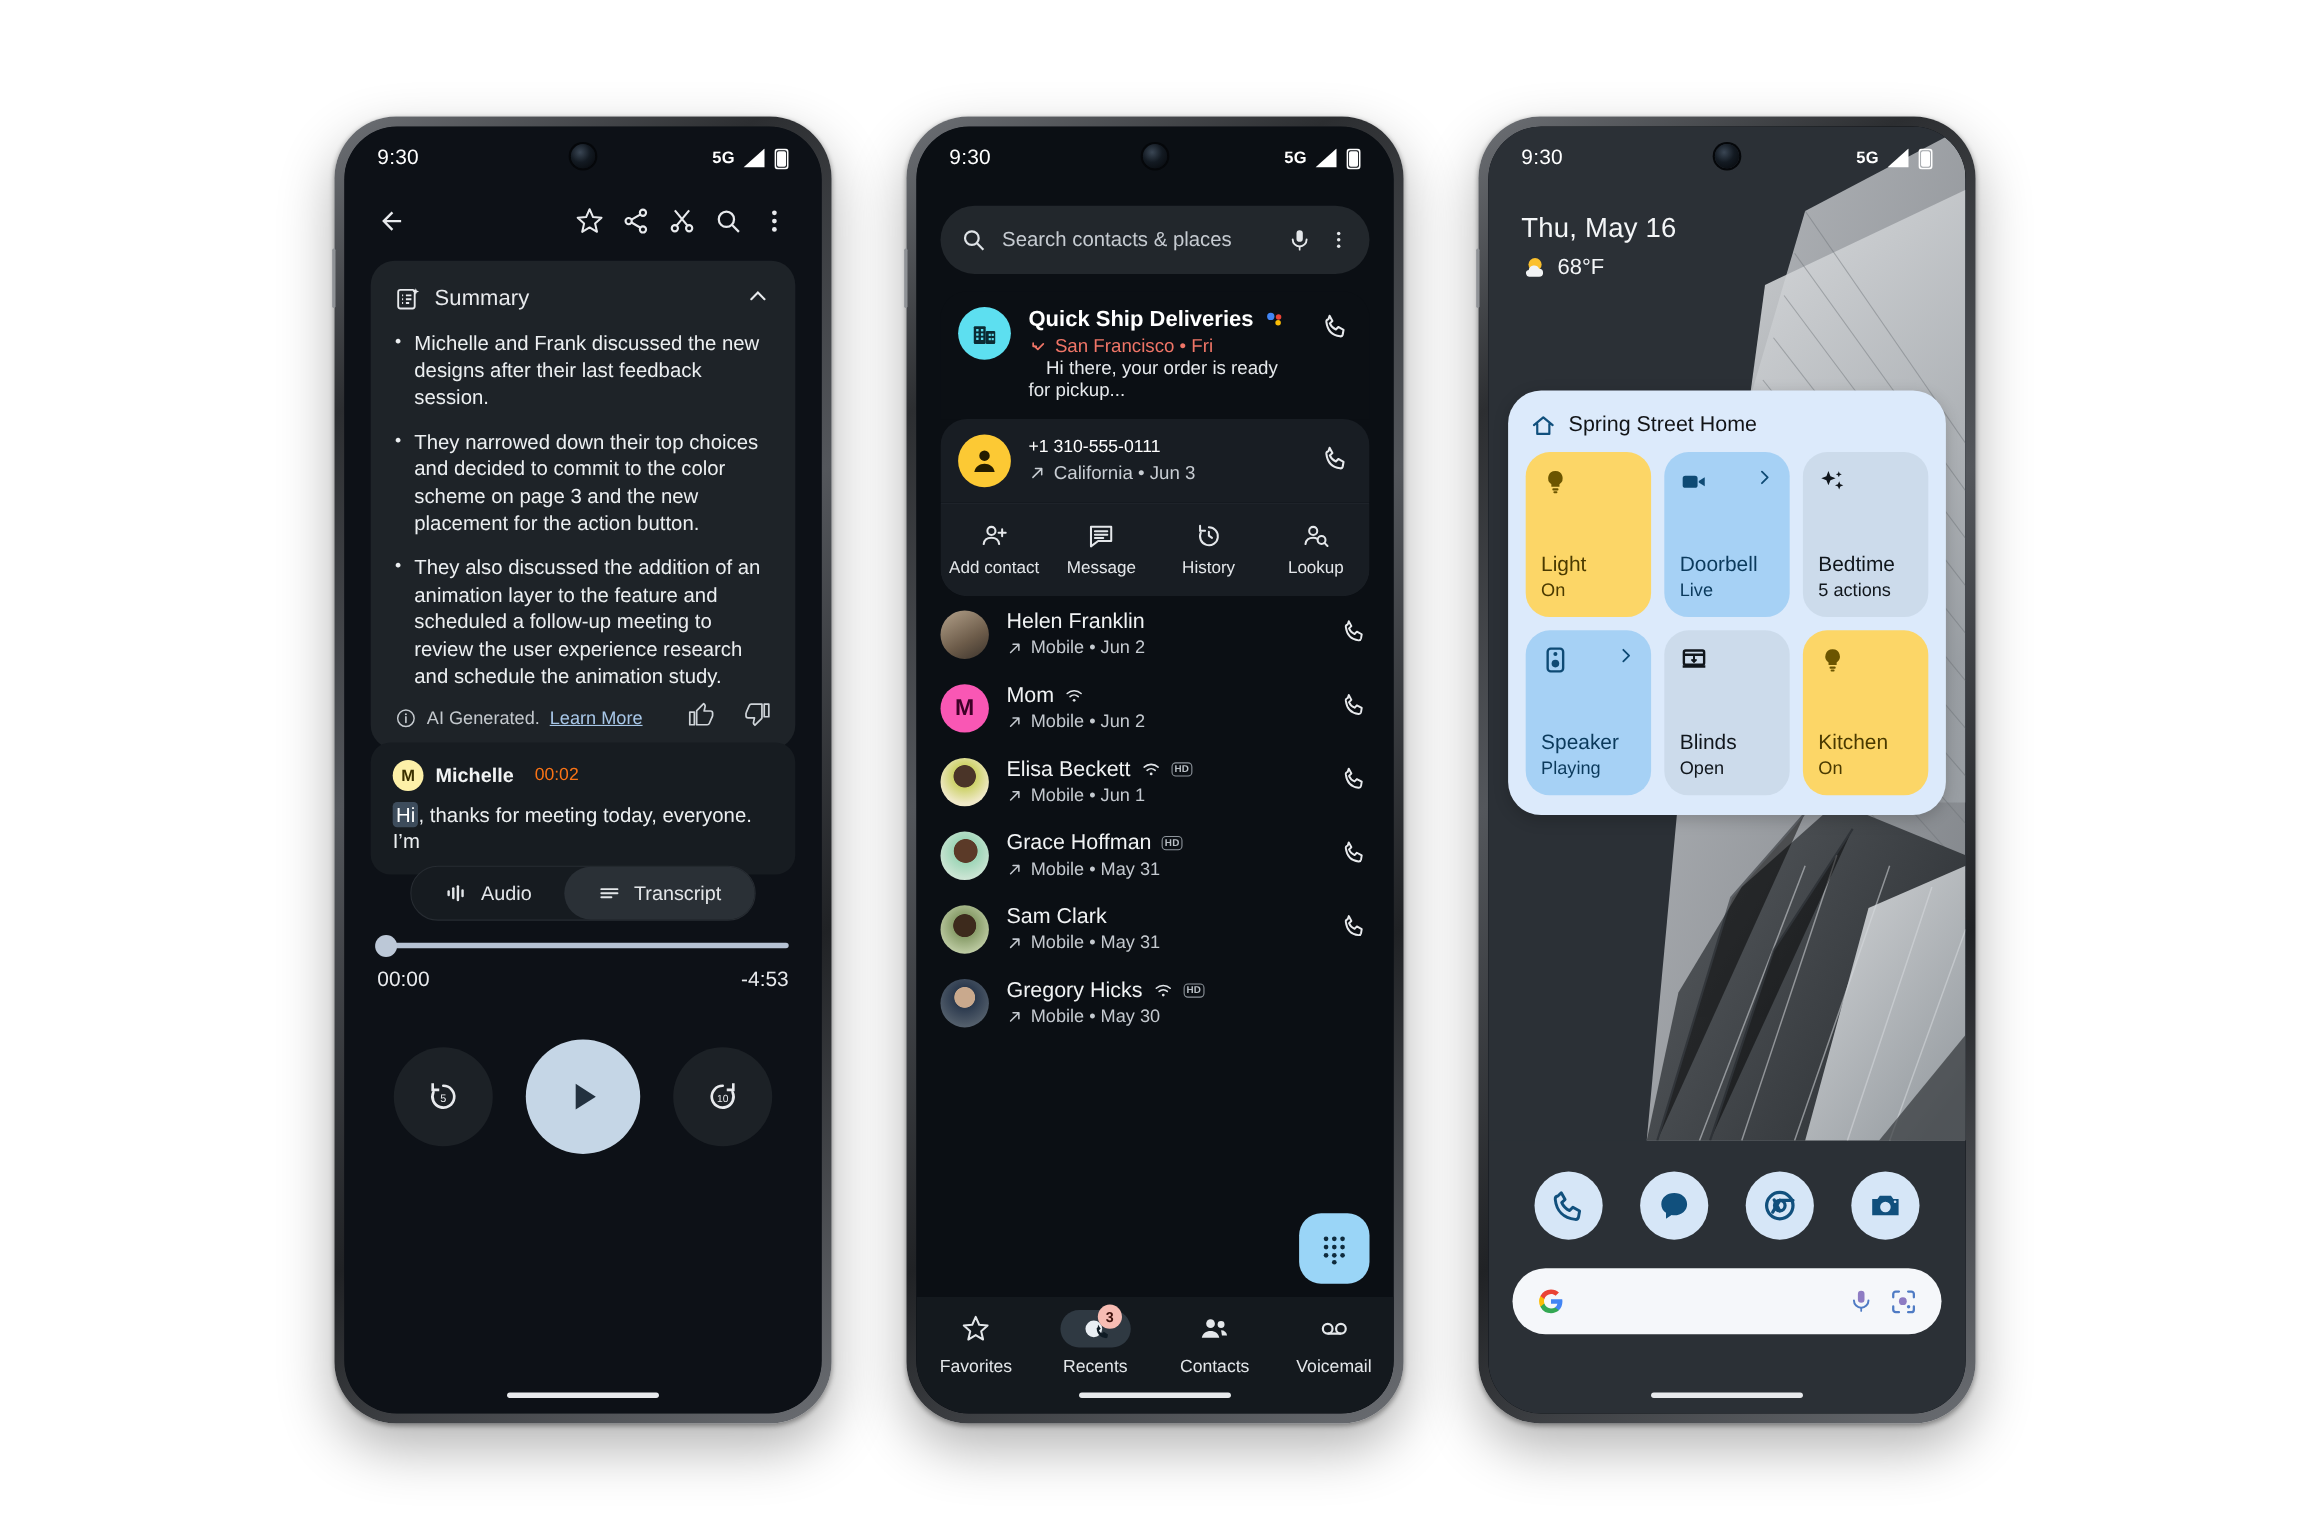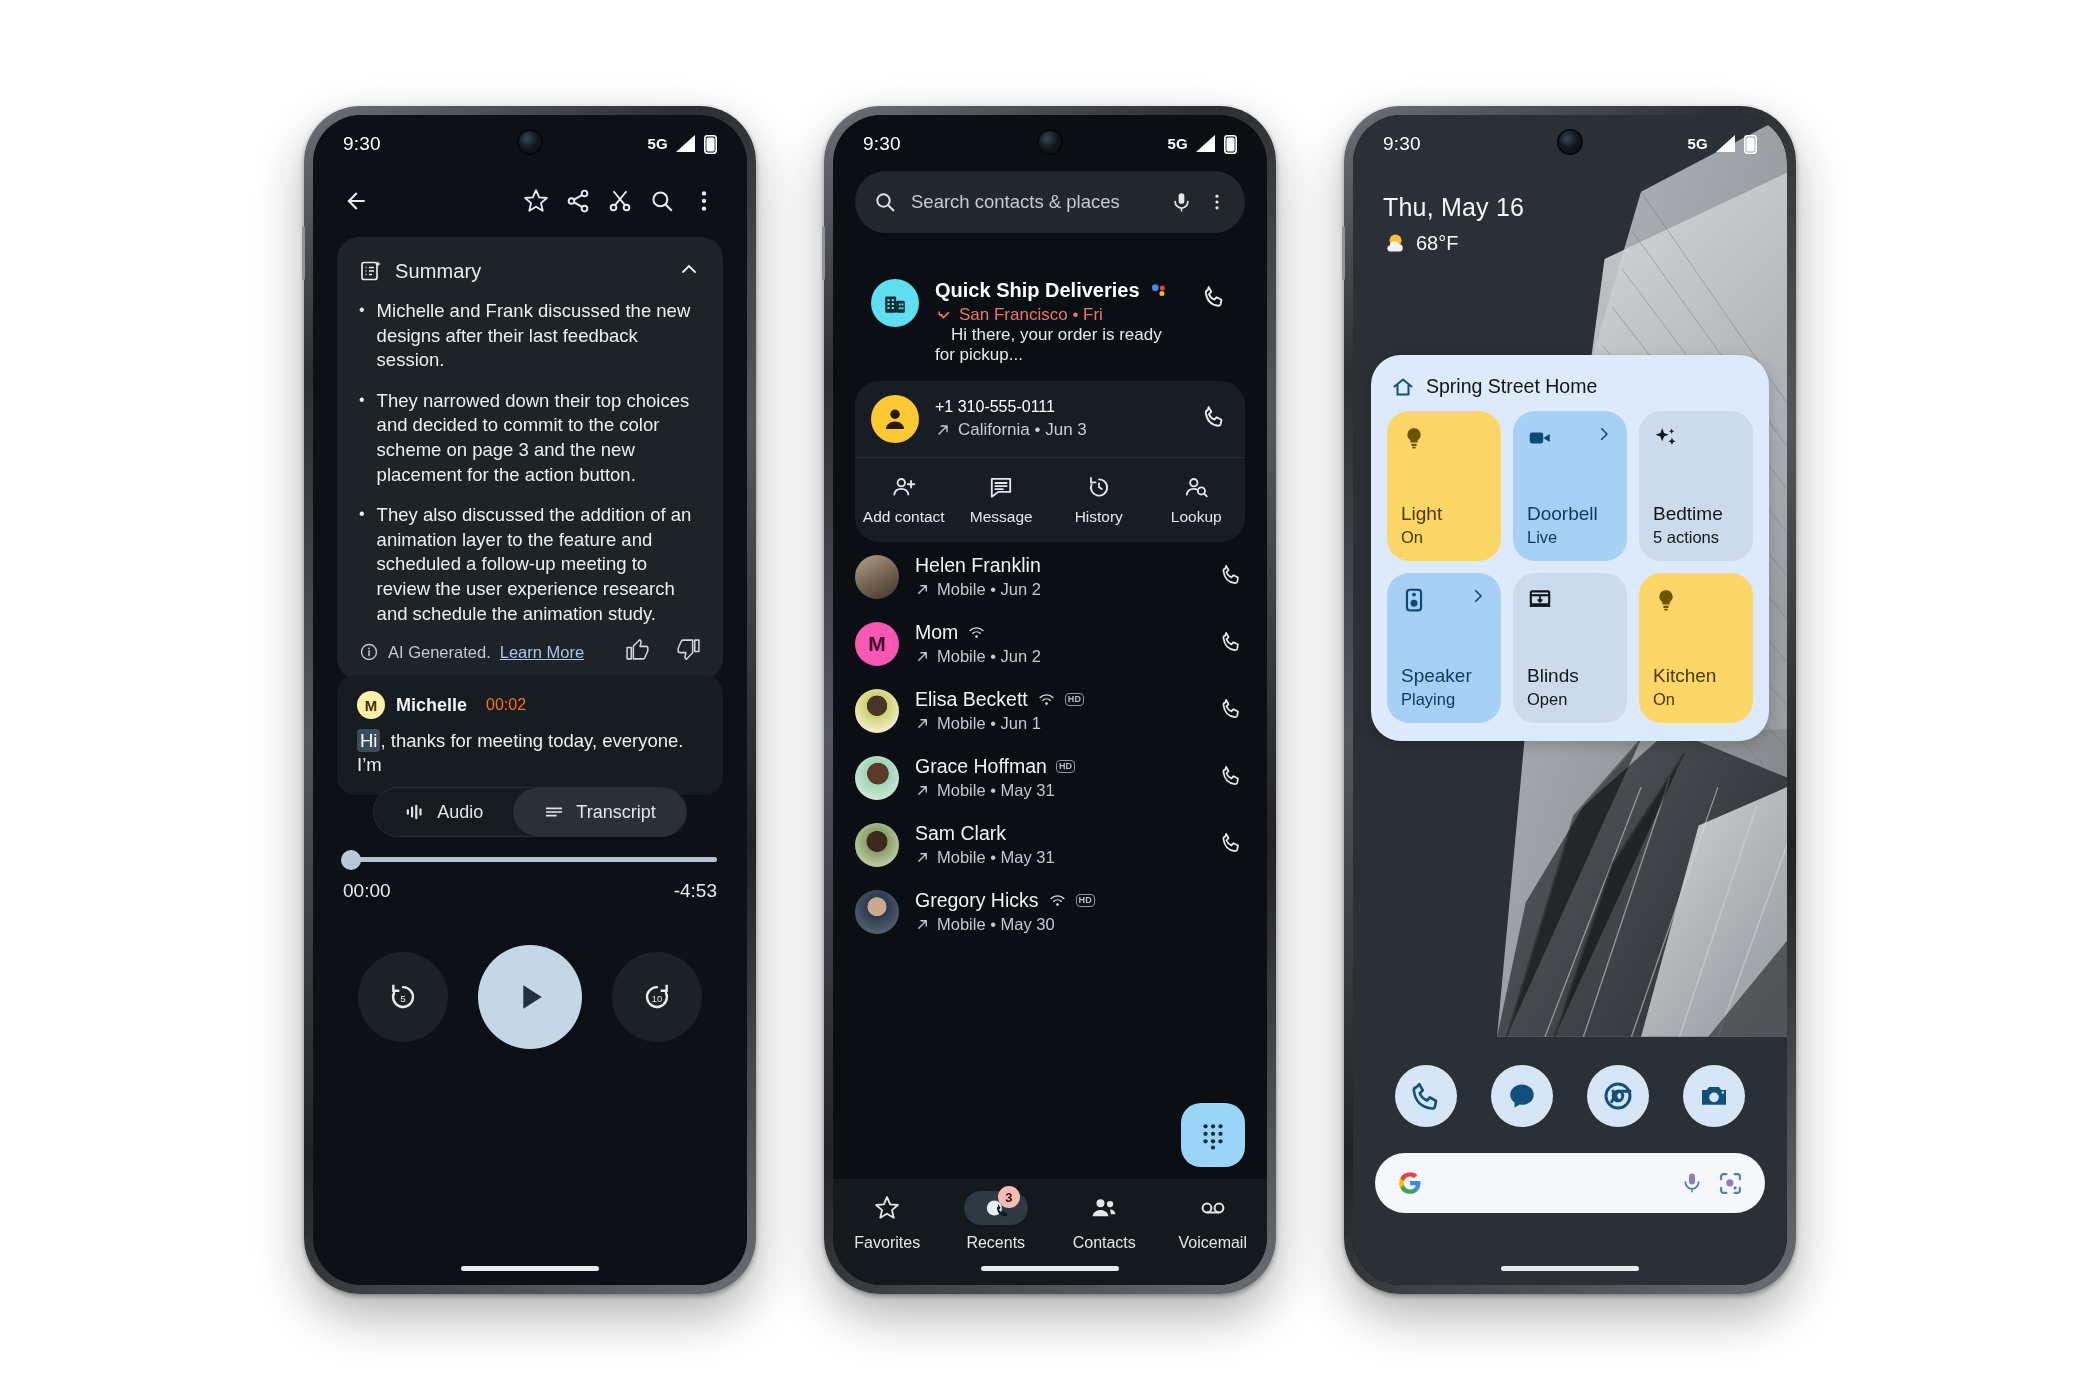--- a/index.html
+++ b/index.html
@@ -136,21 +136,21 @@
     display:flex; align-items:center; justify-content:center;
   }
   .tr-play{
     width:104px; height:104px; border-radius:50%; background:#c5d6e6;
     display:flex; align-items:center; justify-content:center;
   }
 
   
   .p2{ position:absolute; inset:0; background:#0b0f14; }
   .searchbar{
-    position:absolute; top:56px; left:22px; right:22px; height:62px;
+    position:absolute; top:72px; left:22px; right:22px; height:62px;
     background:#22272c; border-radius:32px;
     display:flex; align-items:center; gap:14px; padding:0 18px;
   }
   .search-ph{ flex:1; color:#c6cbd1; font-size:18.5px; }
   .card-group{
     position:absolute; top:150px; left:22px; right:22px;
     border-radius:24px; overflow:hidden;
   }
   .biz-row{
     display:flex; align-items:flex-start; gap:16px; padding:14px 16px 16px 16px;

